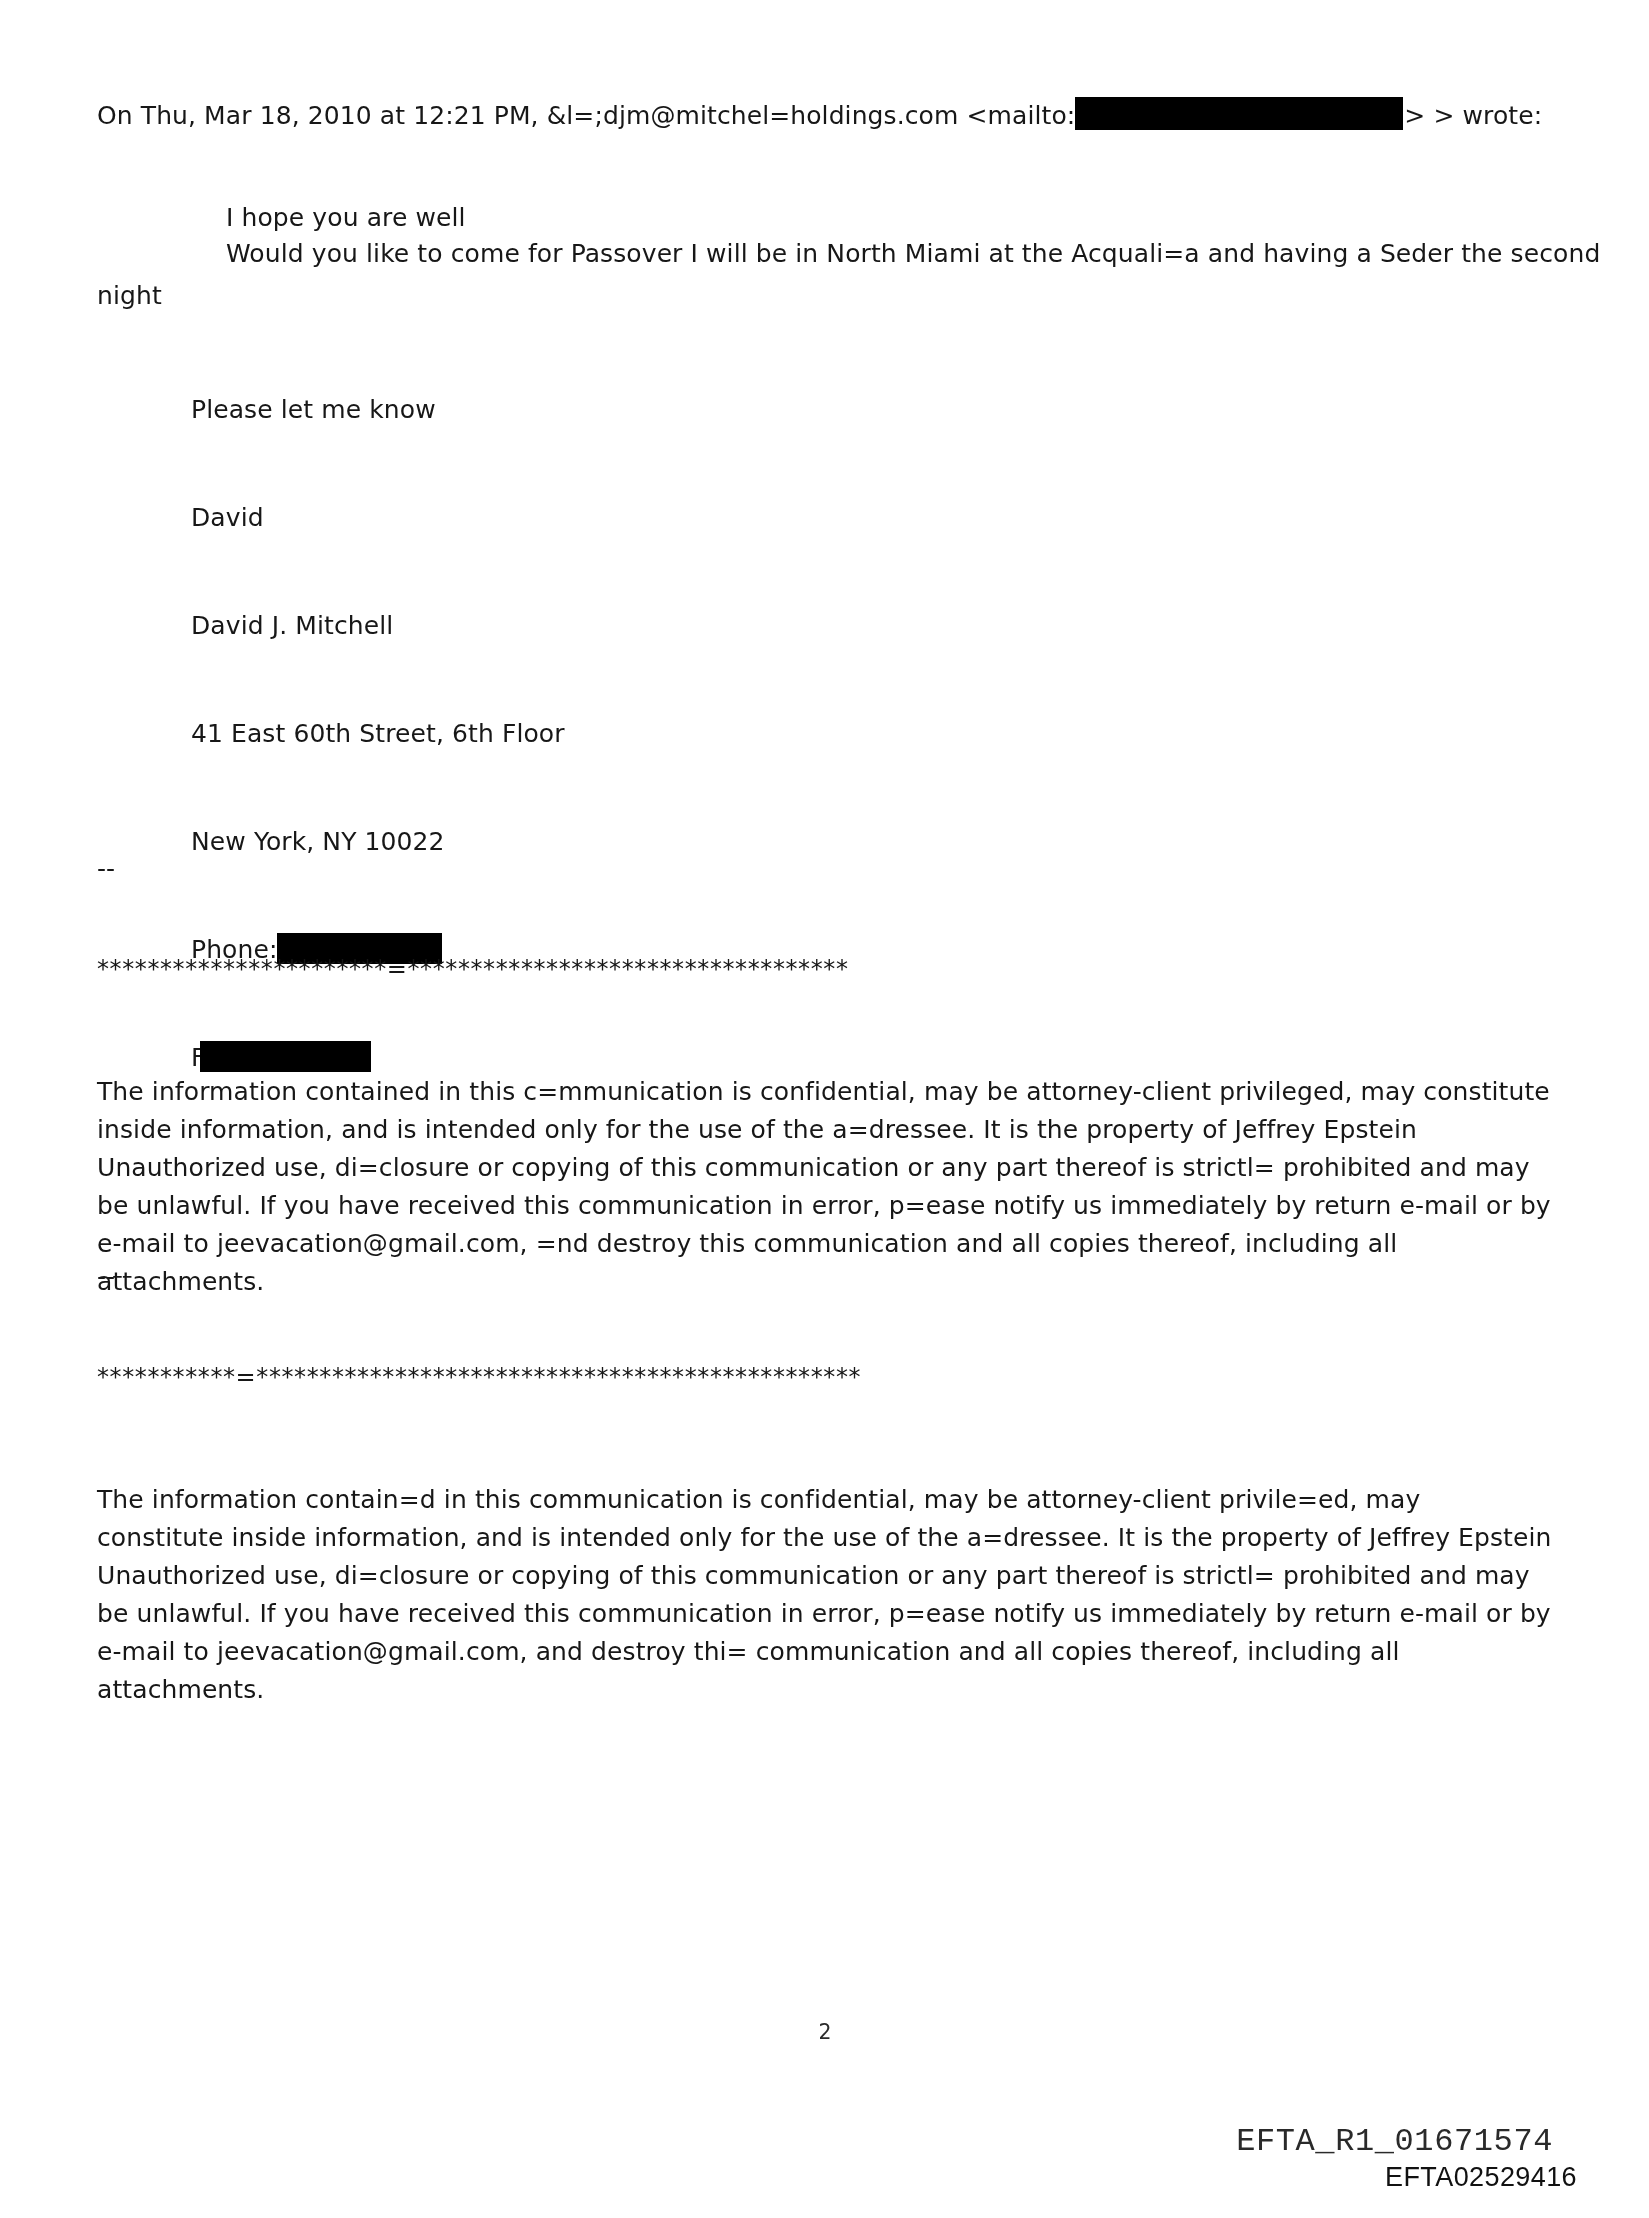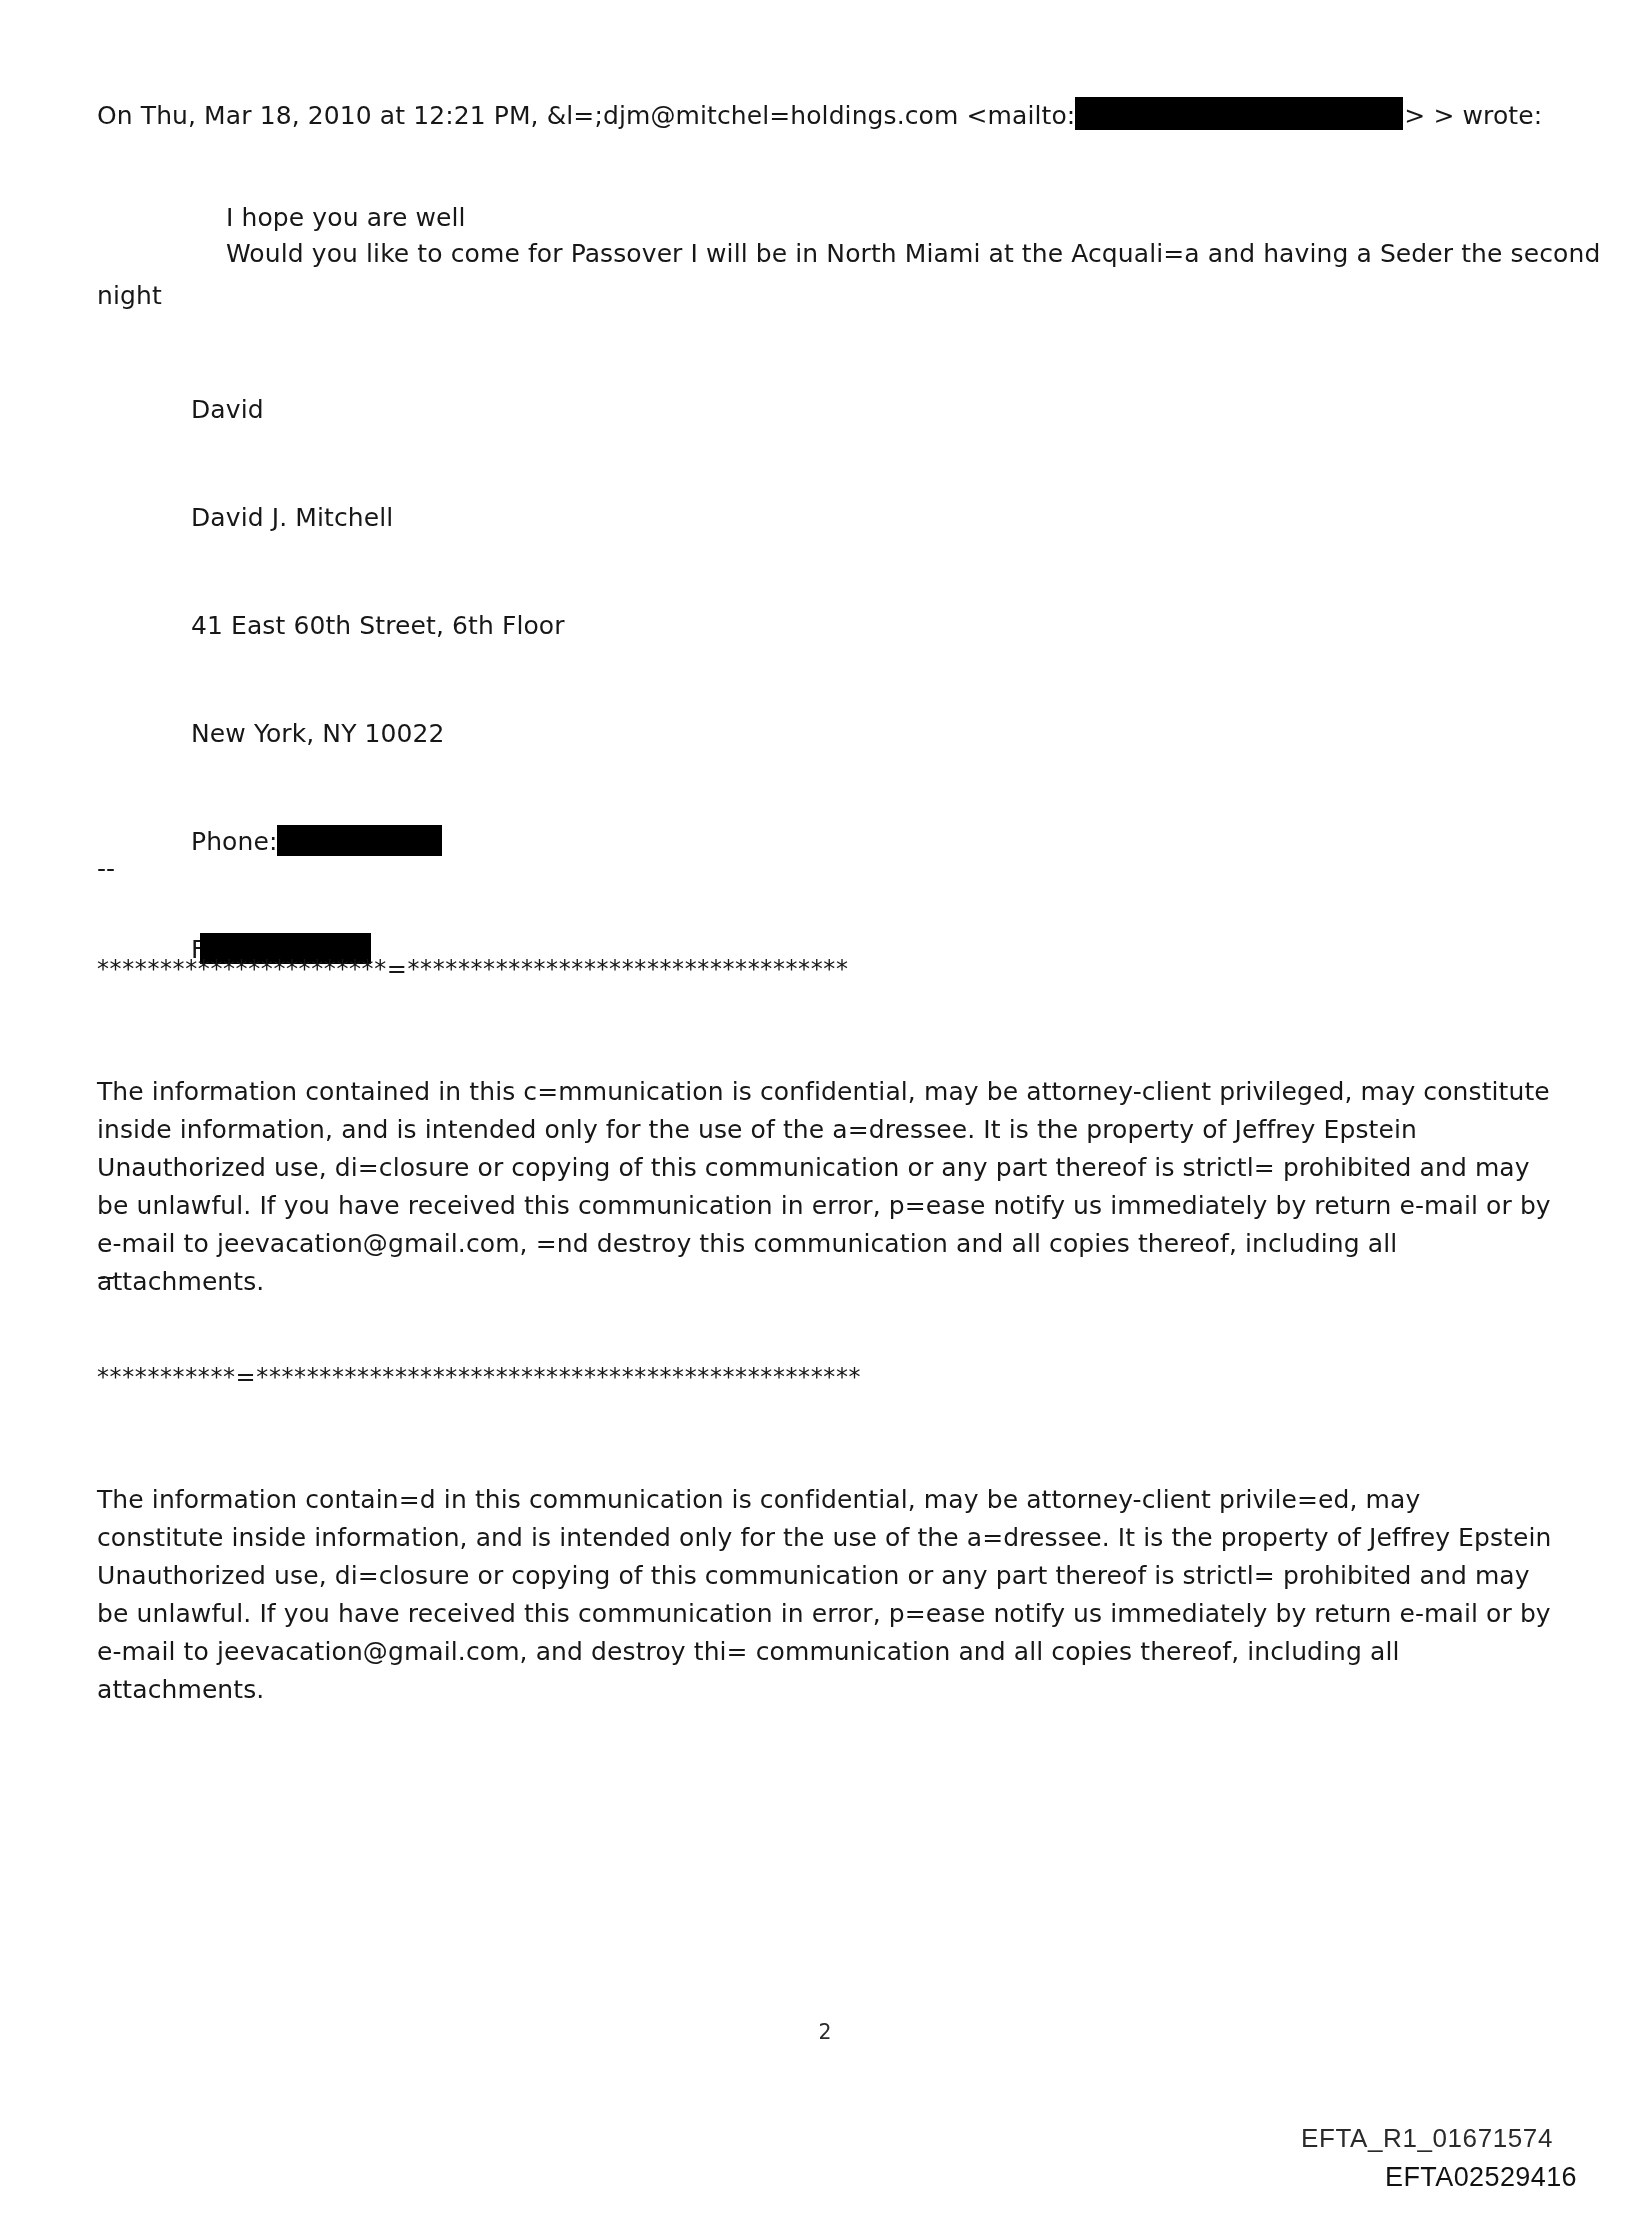--- a/index.html
+++ b/index.html
@@ -108,22 +108,22 @@
     width: 1650px;
     text-align: center;
     font-size: 20.4px;
     color: #2b2b2b;
   }
 
   .bates-stamp-top {
     position: absolute;
     right: 97px;
     top: 2123px;
-    font-family: Liberation Sans, sans-serif;
-    font-size: 26px;
+    font-family: Liberation Mono, monospace;
+    font-size: 32px;
     letter-spacing: 0.6px;
     color: #2a2a2a;
   }
   .bates-stamp-bottom {
     position: absolute;
     right: 73px;
     top: 2162px;
     font-family: "Liberation Sans", sans-serif;
     font-size: 27px;
     letter-spacing: 0.4px;
@@ -135,20 +135,21 @@
 
 <div class="page">
 
   <div class="doc-text header-line"><span class="seg">On Thu, Mar 18, 2010 at 12:21 PM, &amp;l=;djm@mitchel=holdings.com &lt;mailto:</span><span class="redact redact-header"></span><span class="seg">&gt; &gt; wrote:</span></div>
 
   <div class="doc-text greeting-block"><span class="line">I hope you are well</span><br><span class="line">Would you like to come for Passover I will be in North Miami at the Acquali=a and having a Seder the second</span></div>
 
   <div class="doc-text wrap-night">night</div>
 
   <div class="doc-text sig-block">
+    <span class="line">Please let me know</span>
     <span class="line">David</span>
     <span class="line">David J. Mitchell</span>
     <span class="line">41 East 60th Street, 6th Floor</span>
     <span class="line">New York, NY 10022</span>
     <span class="line"><span>Phone:</span><span class="redact redact-phone"></span></span>
     <span class="line"><span>Fax:</span><span class="redact redact-fax"></span></span>
   </div>
 
   <div class="doc-text disclaimer disclaimer-1">
     <span class="dashes">--</span>

